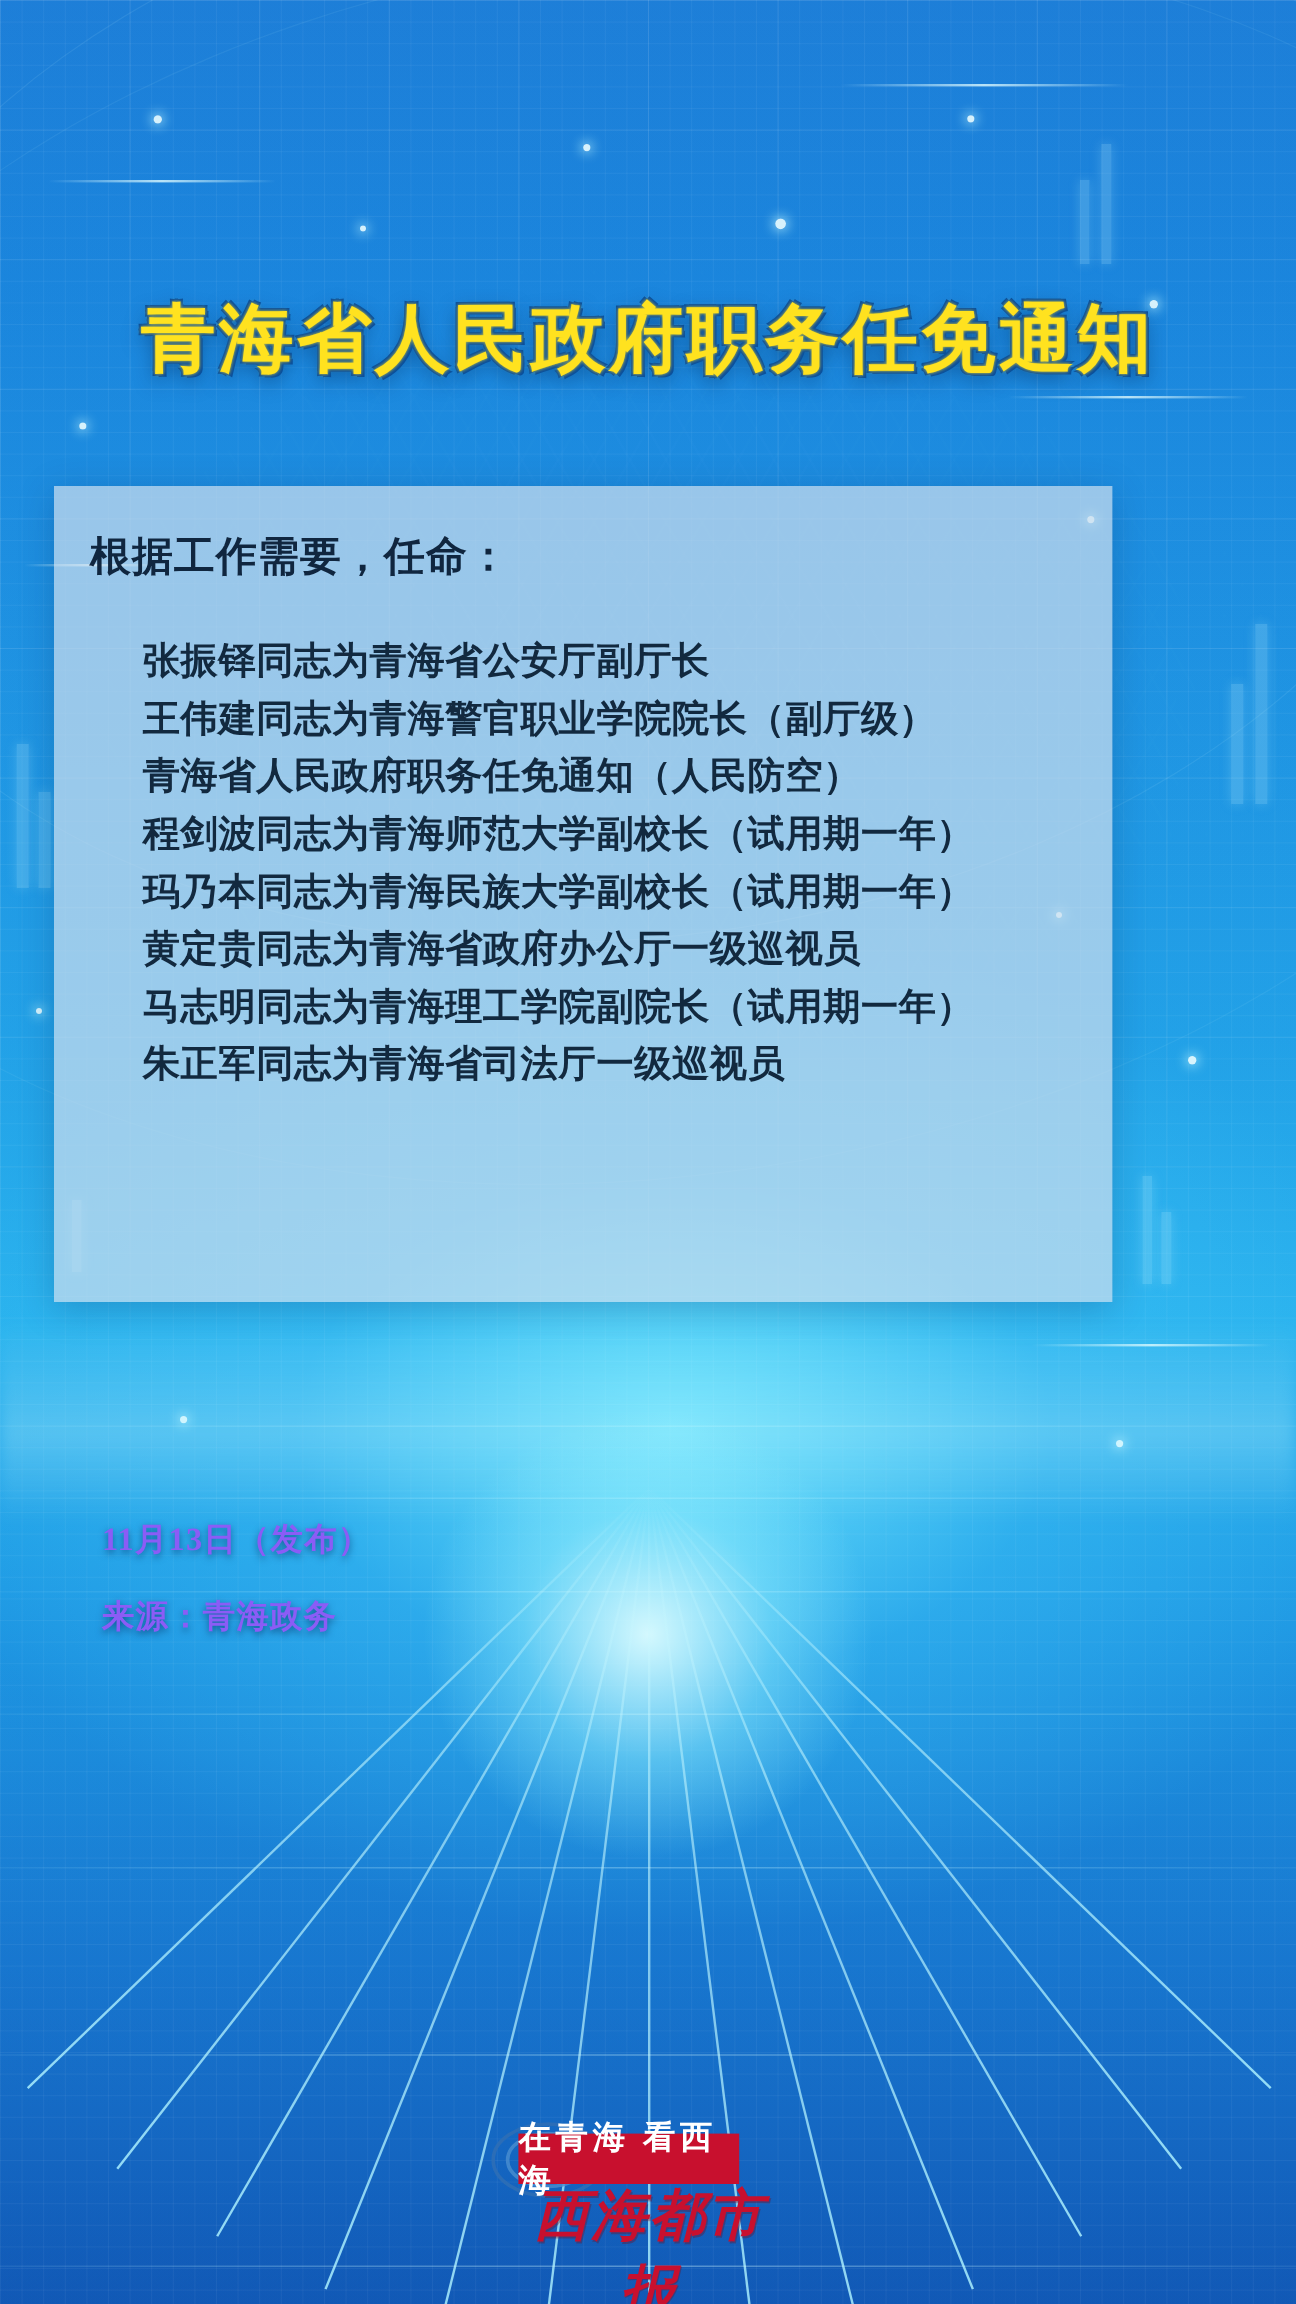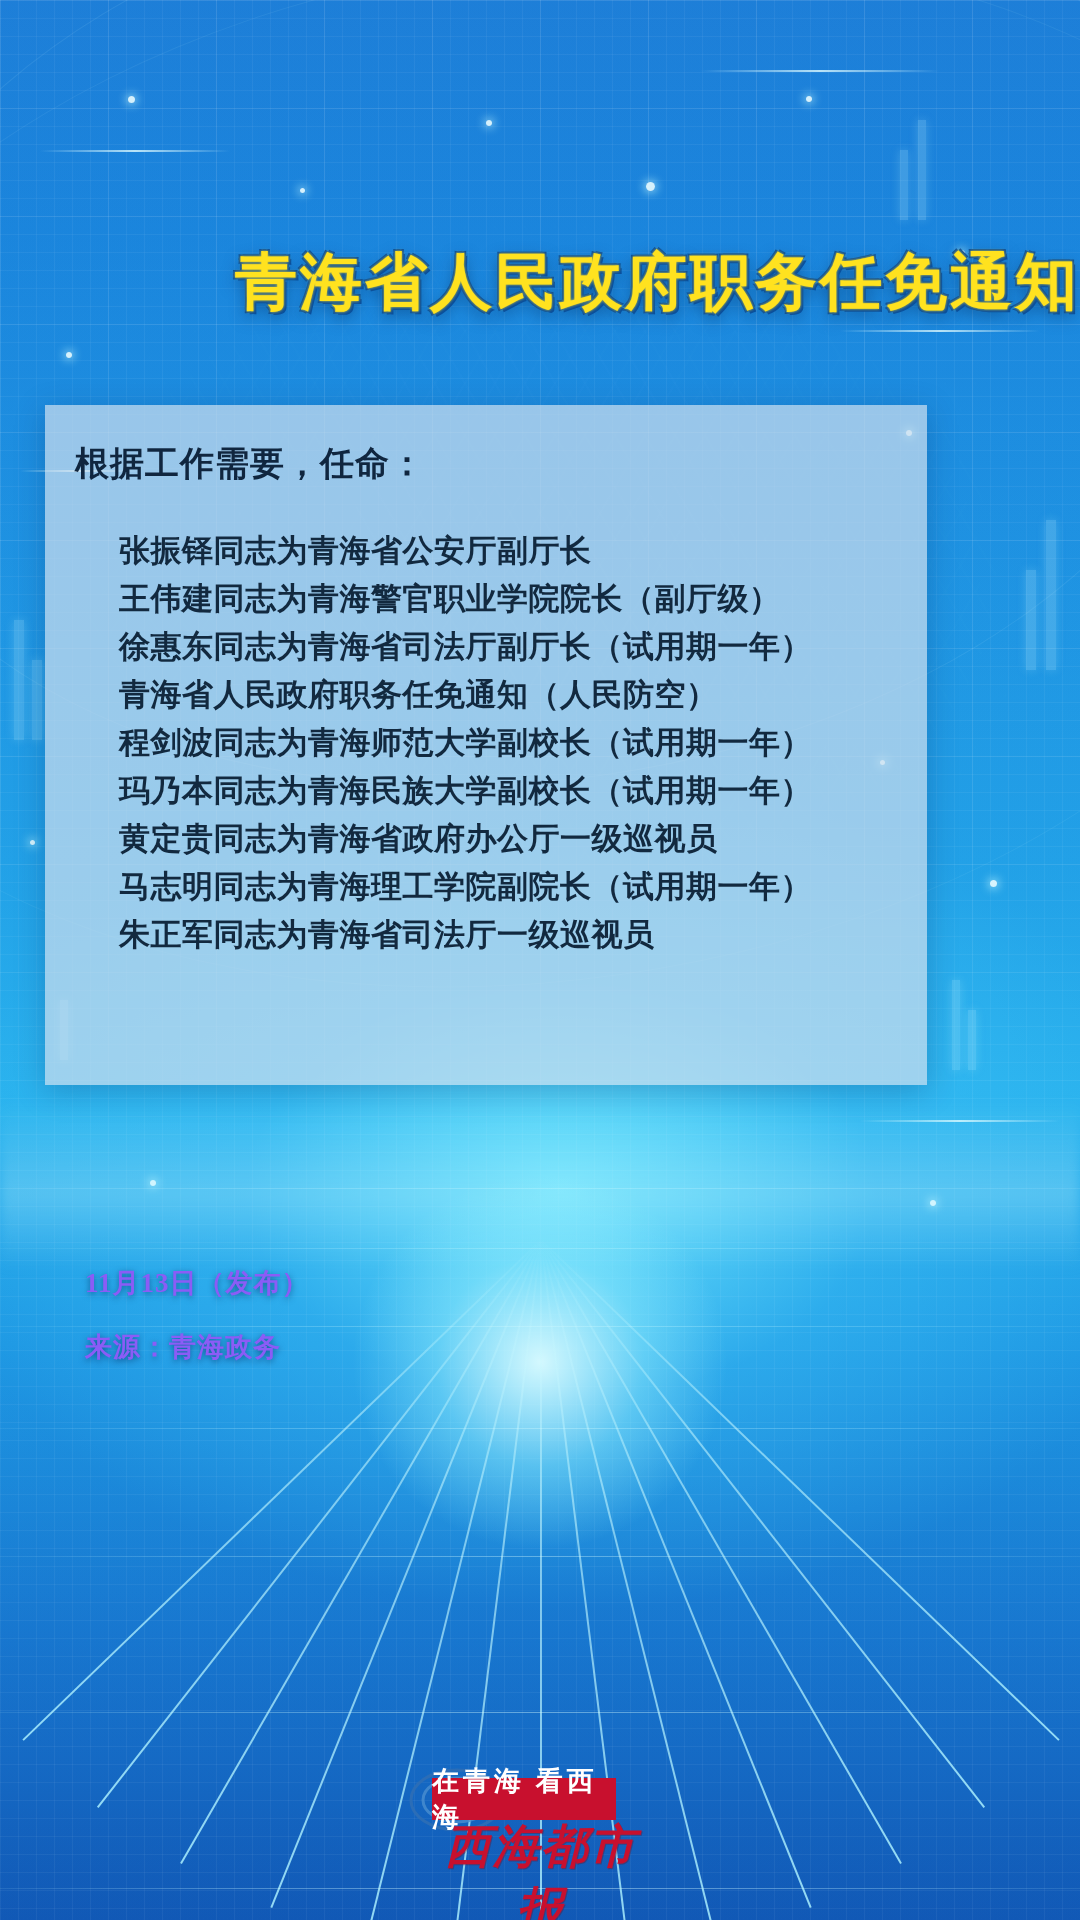--- a/index.html
+++ b/index.html
@@ -83,21 +83,21 @@
     border:1px solid rgba(190,240,255,0.10);
     transform:rotate(-8deg);
   }
   .arcs.two { left:-260px; top:-40px; width:1620px; height:1020px; border-color:rgba(190,240,255,0.08); }
 
   
   .content { position:relative; z-index:5; width:100%; height:100%; }
 
   .title {
     position:absolute; top:240px; left:0; right:0;
-    text-align:right;
+    text-align:center;
     font-family:"Liberation Serif", serif;
     font-weight:bold;
     font-size:62px;
     letter-spacing:3px;
     color:#ffe21f;
     text-shadow:
       0 0 3px rgba(255,226,31,0.9),
       3px 3px 0 #0a4f9c,
       -2px -2px 0 #0a4f9c,
       2px -2px 0 #0a4f9c,
@@ -252,21 +252,20 @@
 
 <div class="content">
 
   <h1 class="title">青海省人民政府职务任免通知</h1>
 
   <section class="panel">
     <div class="panel-lead">根据工作需要，任命：</div>
     <ul class="panel-list">
       <li>张振铎同志为青海省公安厅副厅长</li>
       <li>王伟建同志为青海警官职业学院院长（副厅级）</li>
-      <li>徐惠东同志为青海省司法厅副厅长（试用期一年）</li>
       <li>青海省人民政府职务任免通知（人民防空）</li>
       <li>程剑波同志为青海师范大学副校长（试用期一年）</li>
       <li>玛乃本同志为青海民族大学副校长（试用期一年）</li>
       <li>黄定贵同志为青海省政府办公厅一级巡视员</li>
       <li>马志明同志为青海理工学院副院长（试用期一年）</li>
       <li>朱正军同志为青海省司法厅一级巡视员</li>
     </ul>
   </section>
 
   <div class="meta">

